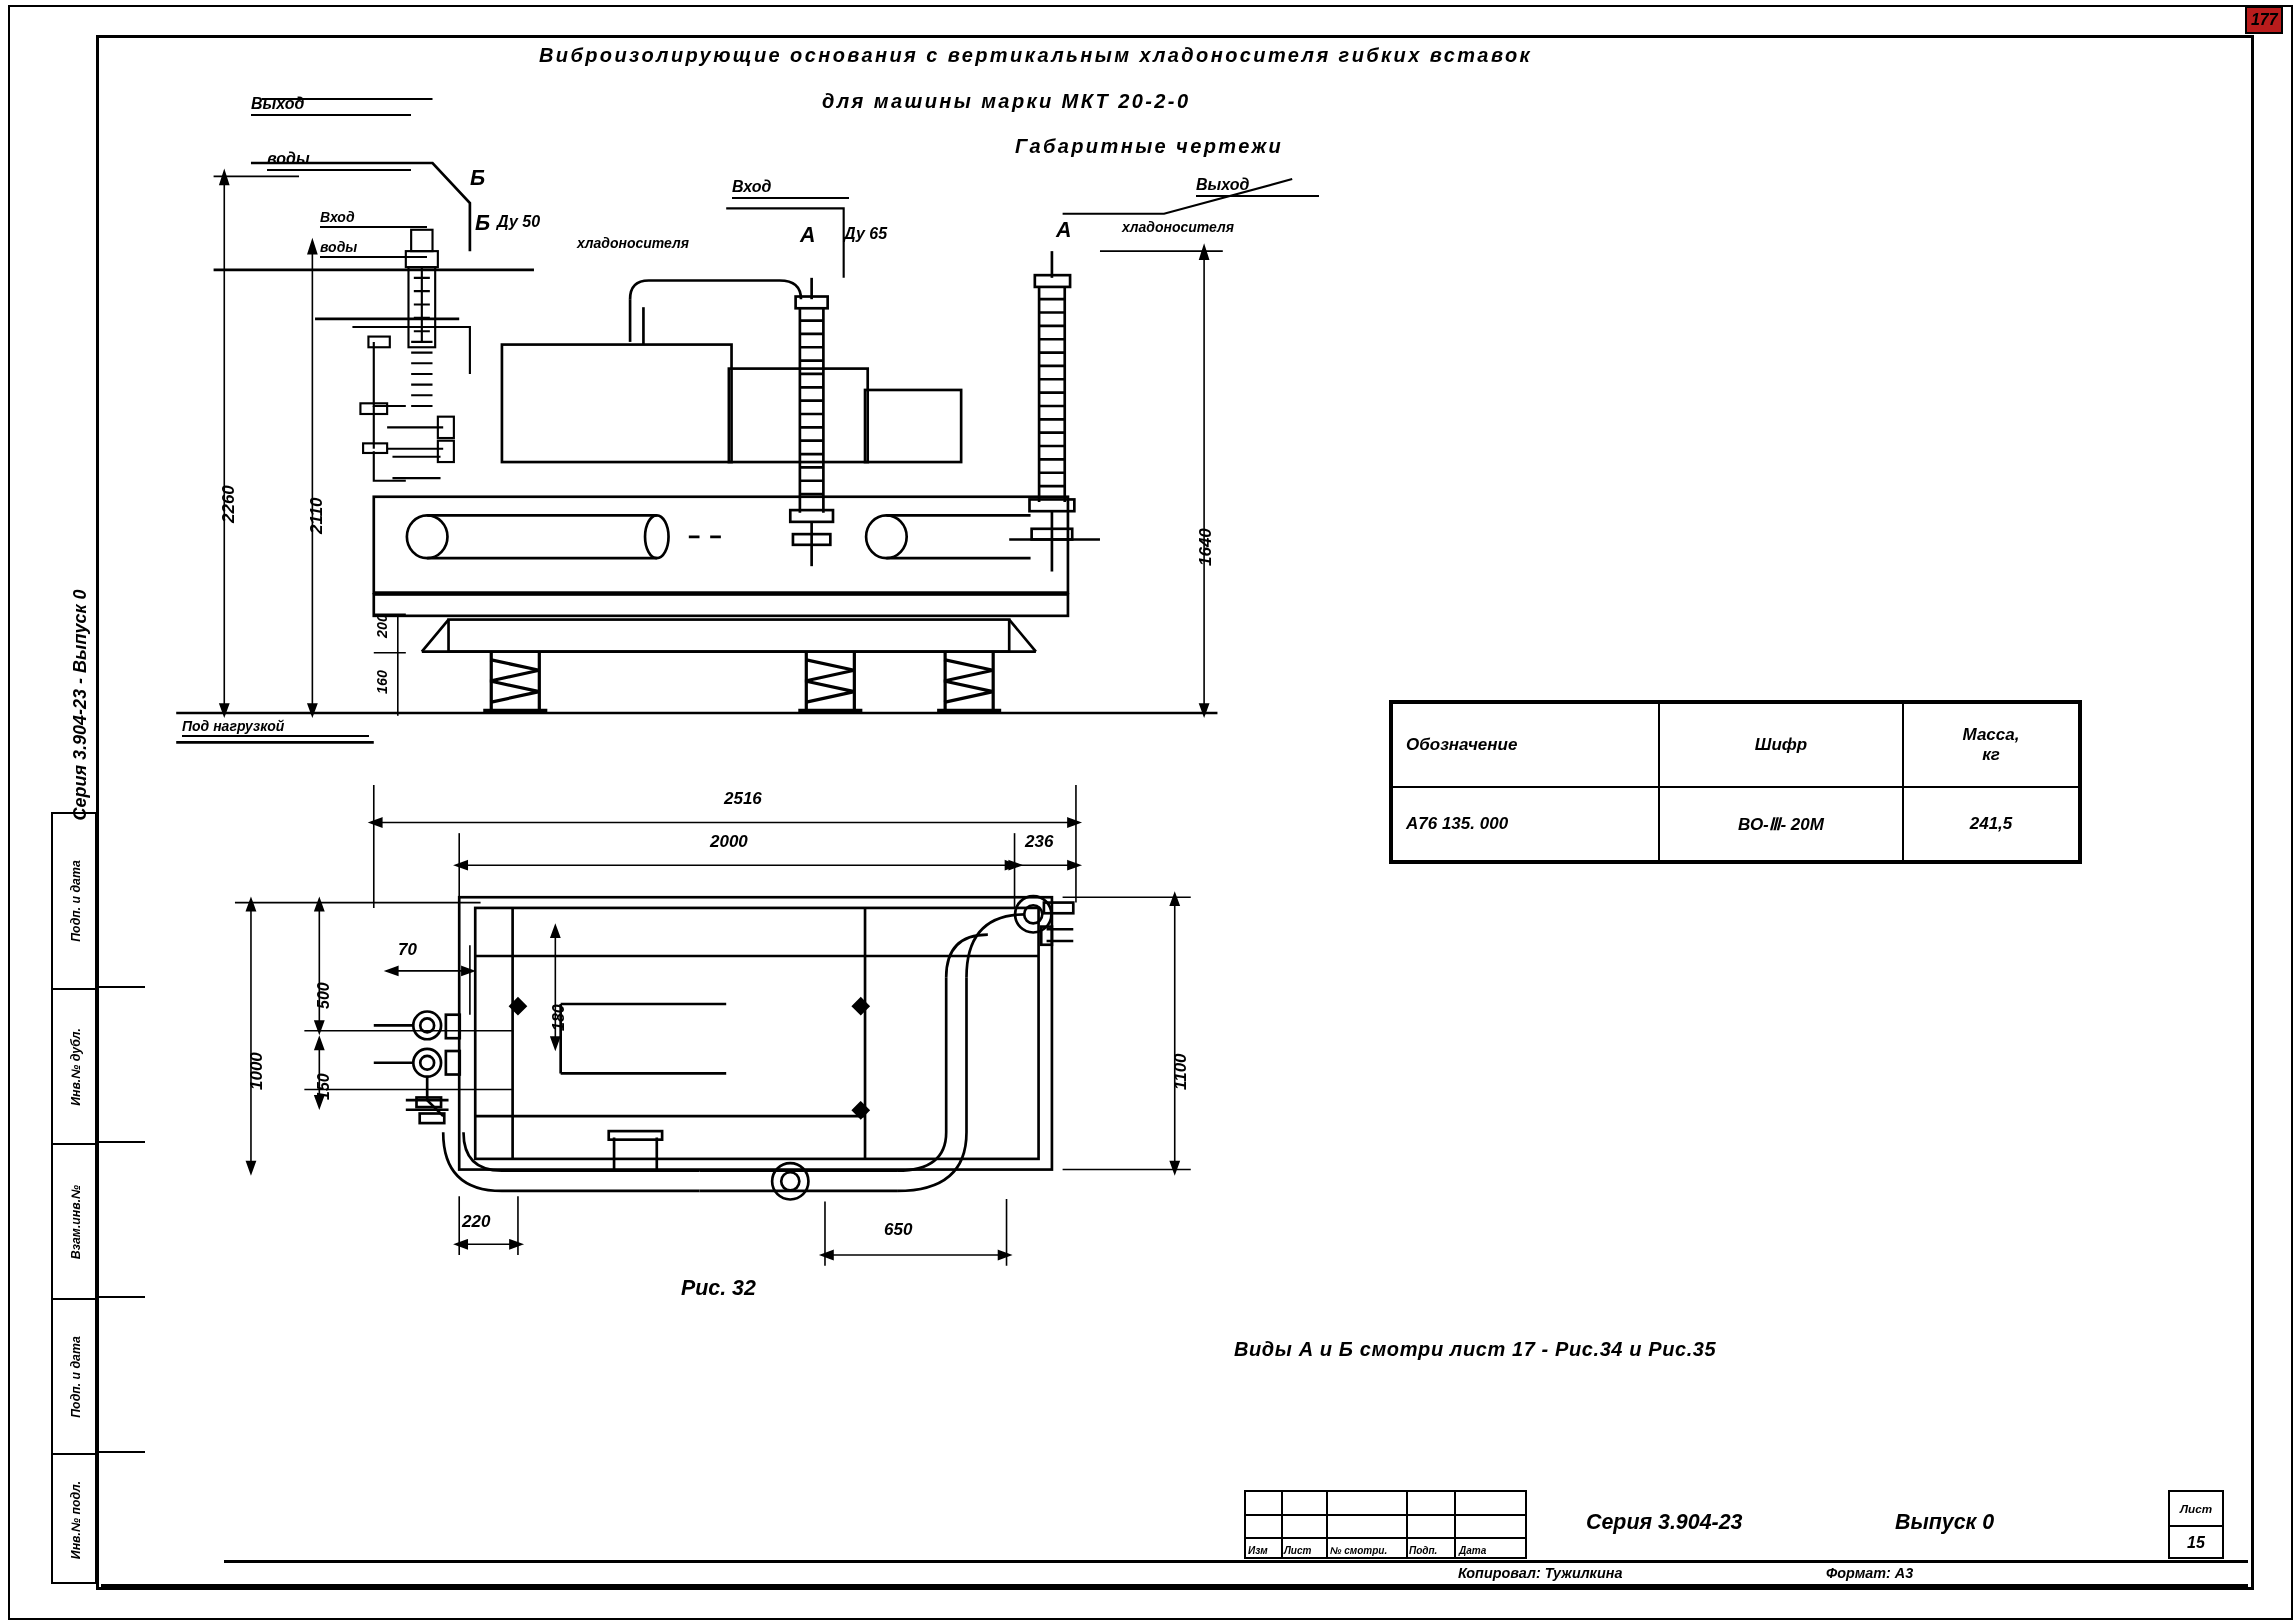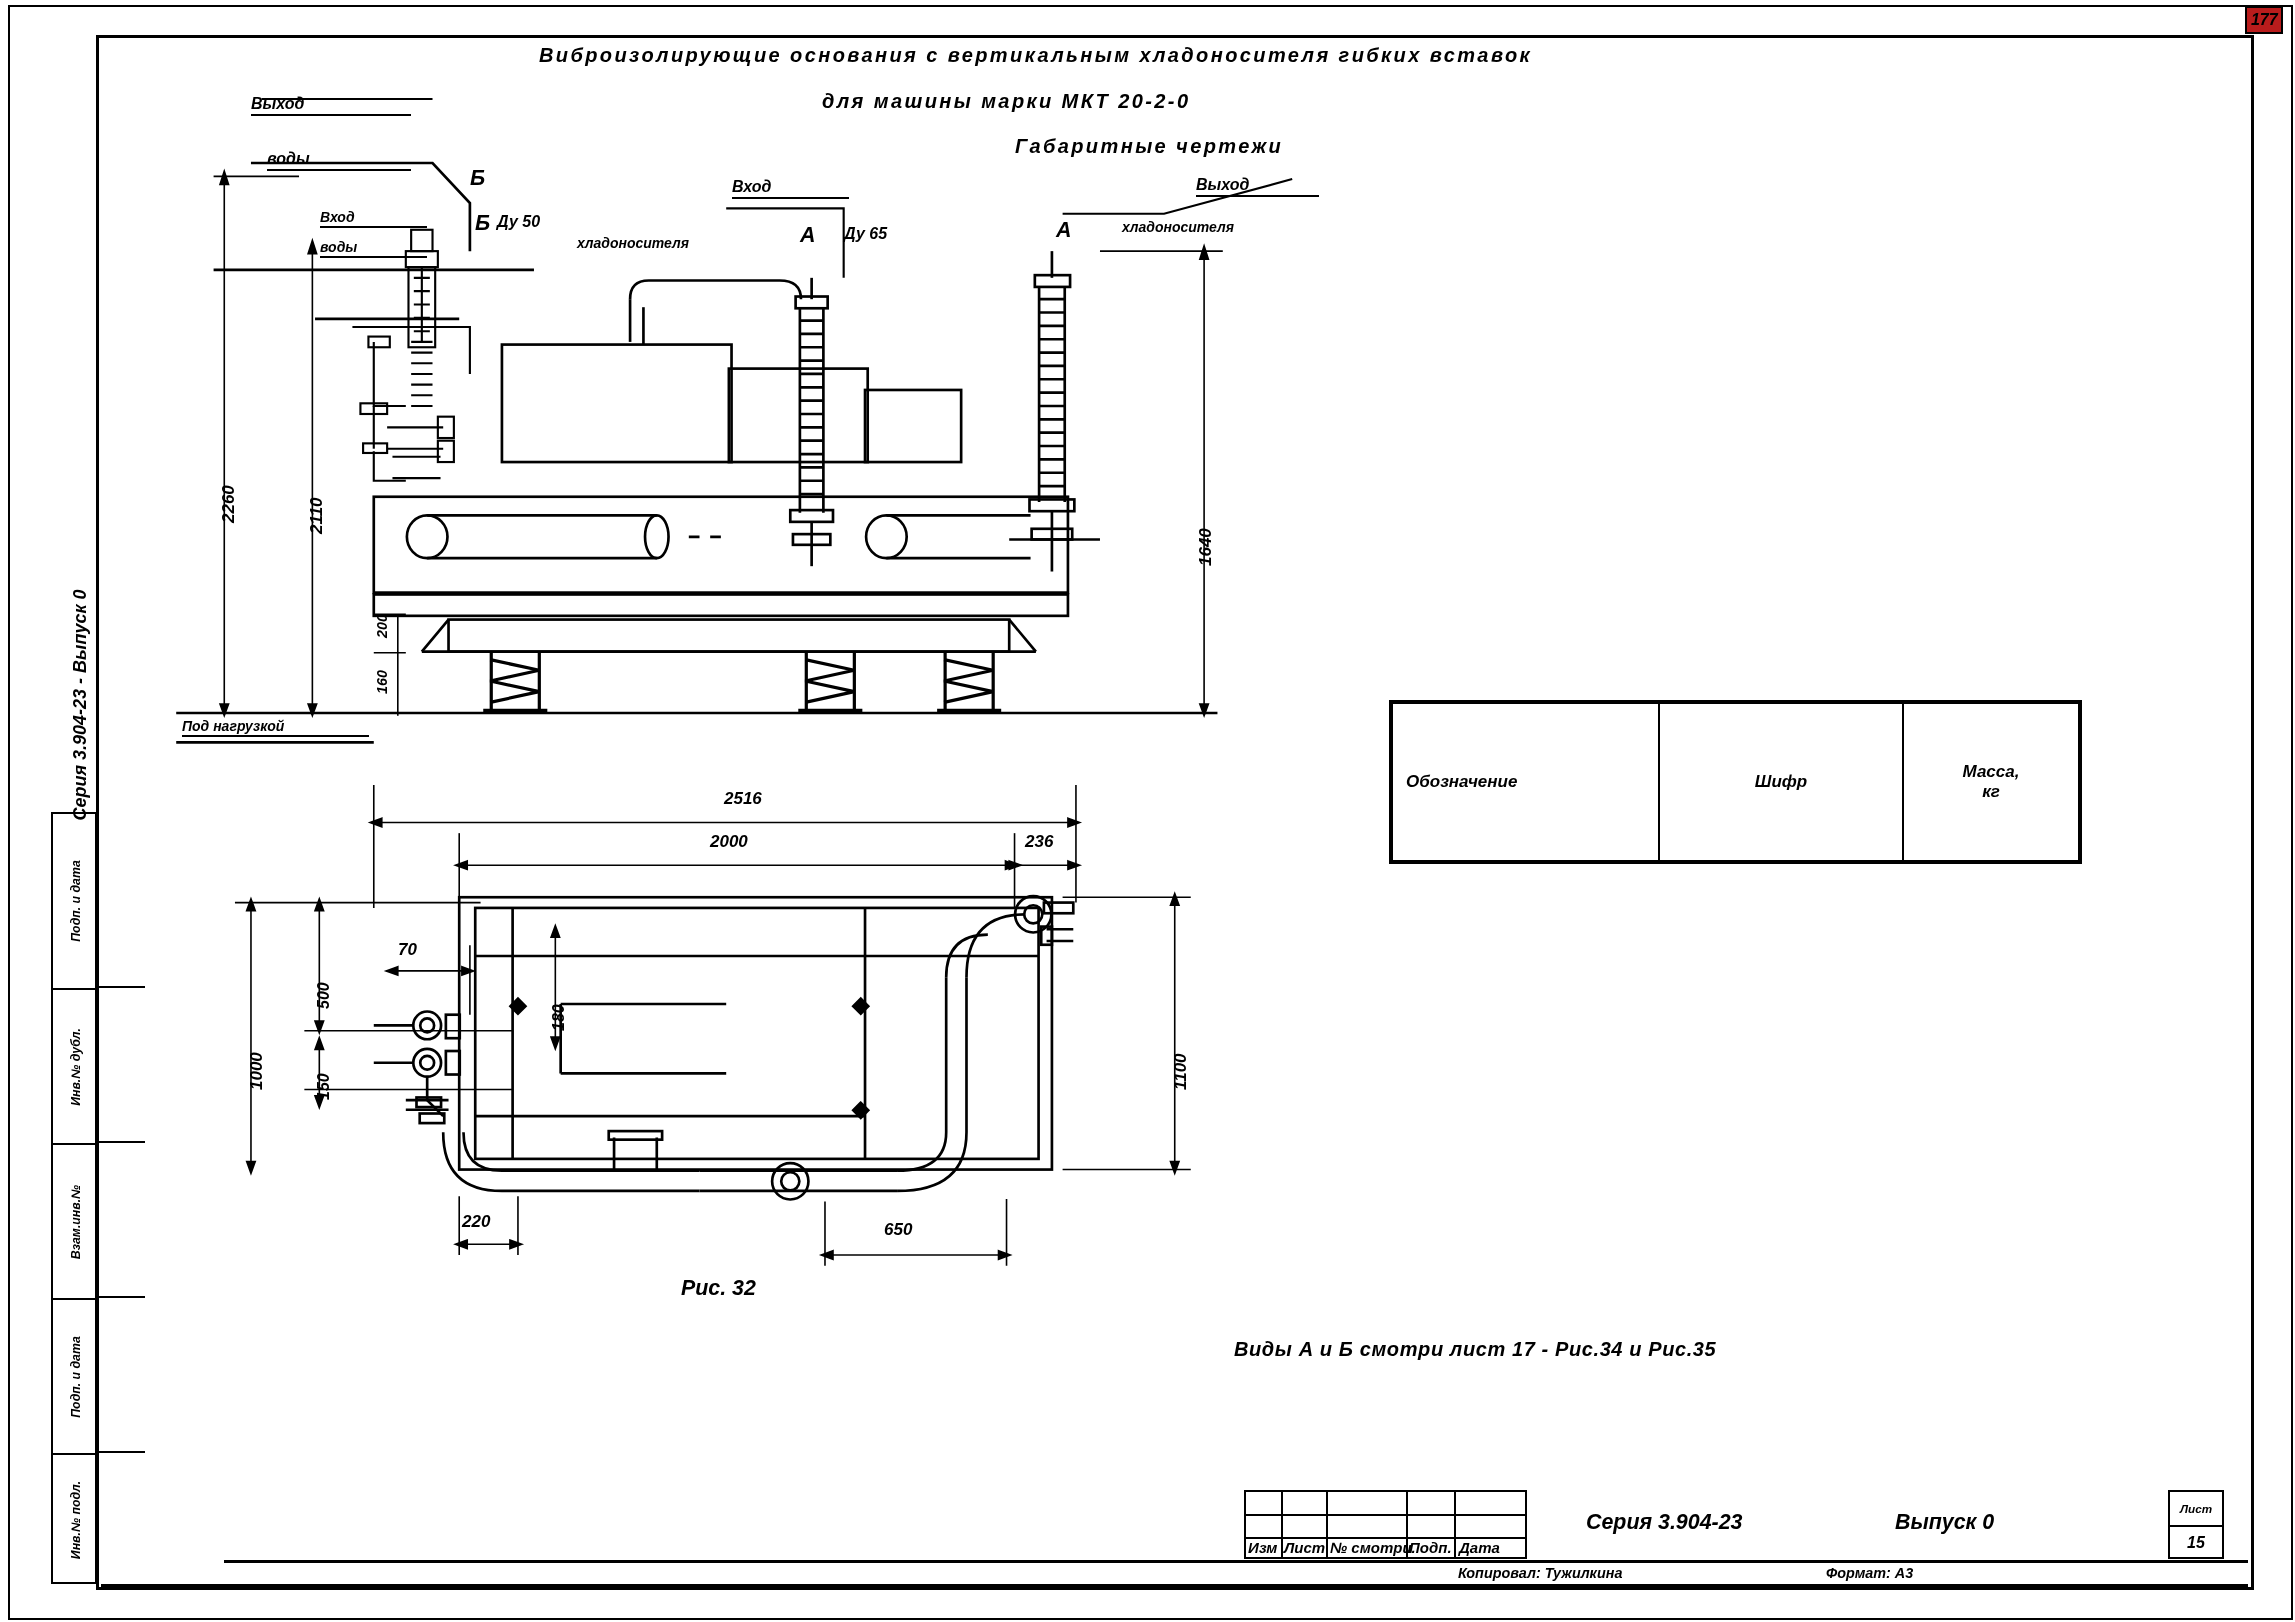--- a/index.html
+++ b/index.html
@@ -50,21 +50,21 @@
   #spec-table td{border:2.1px solid #000;text-align:center;vertical-align:middle;
                  font-size:17px;font-weight:bold;font-style:italic;}
   #spec-table td.hcell{height:80px;}
   #spec-table td.left{text-align:left;padding-left:13px;}
 
   
   #tb{left:1244px;top:1490px;width:1004px;height:95px;}
   #tb-rev{position:absolute;left:0;top:0;width:283px;height:69px;border:2.1px solid #000;box-sizing:border-box;}
   .tbv{position:absolute;top:0;width:1.6px;height:100%;background:#000;}
   .tbh{position:absolute;left:0;width:100%;height:1.6px;background:#000;}
-  .tbhdr{position:absolute;bottom:1.1px;font-size:15px;font-weight:bold;font-style:italic;white-space:nowrap;}
+  .tbhdr{position:absolute;bottom:1.1px;font-size:10px;font-weight:bold;font-style:italic;white-space:nowrap;}
 
   .ser-big{font-size:21.4px;font-weight:bold;font-style:italic;white-space:nowrap;}
   .tb-note{font-size:14.4px;font-weight:bold;font-style:italic;white-space:nowrap;}
 
   #sheet-cell{position:absolute;left:924px;top:0;width:56px;height:69px;border:2.1px solid #000;box-sizing:border-box;}
   #sheet-cell .top{height:33px;border-bottom:2.1px solid #000;display:flex;align-items:center;justify-content:center;
                    font-size:11.7px;font-weight:bold;font-style:italic;}
   #sheet-cell .bot{height:32px;display:flex;align-items:center;justify-content:center;
                    font-size:16px;font-weight:bold;font-style:italic;}
 
@@ -384,20 +384,25 @@
   <table>
     <tbody>
         <tr>
       <td class="hcell left" style="width:251px;">Обозначение</td>
       <td class="hcell" style="width:240px;">Шифр</td>
       <td class="hcell">
         <div>Масса,</div>
         <div>кг</div>
       </td>
     </tr>
+    <tr>
+      <td class="left">А76 135. 000</td>
+      <td>ВО-Ⅲ- 20М</td>
+      <td>241,5</td>
+    </tr>
   </tbody>
     </table>
 </div>
 
 <div class="abs" style="left:1234px;top:1338px;font-size:20px;font-weight:bold;font-style:italic;letter-spacing:.03em;">Виды  А и Б смотри  лист 17 - Рис.34  и  Рис.35</div>
 
 <div class="abs" id="tb">
   <div id="tb-rev">
     <div class="tbv" style="left:35px;"></div>
     <div class="tbv" style="left:80px;"></div>

